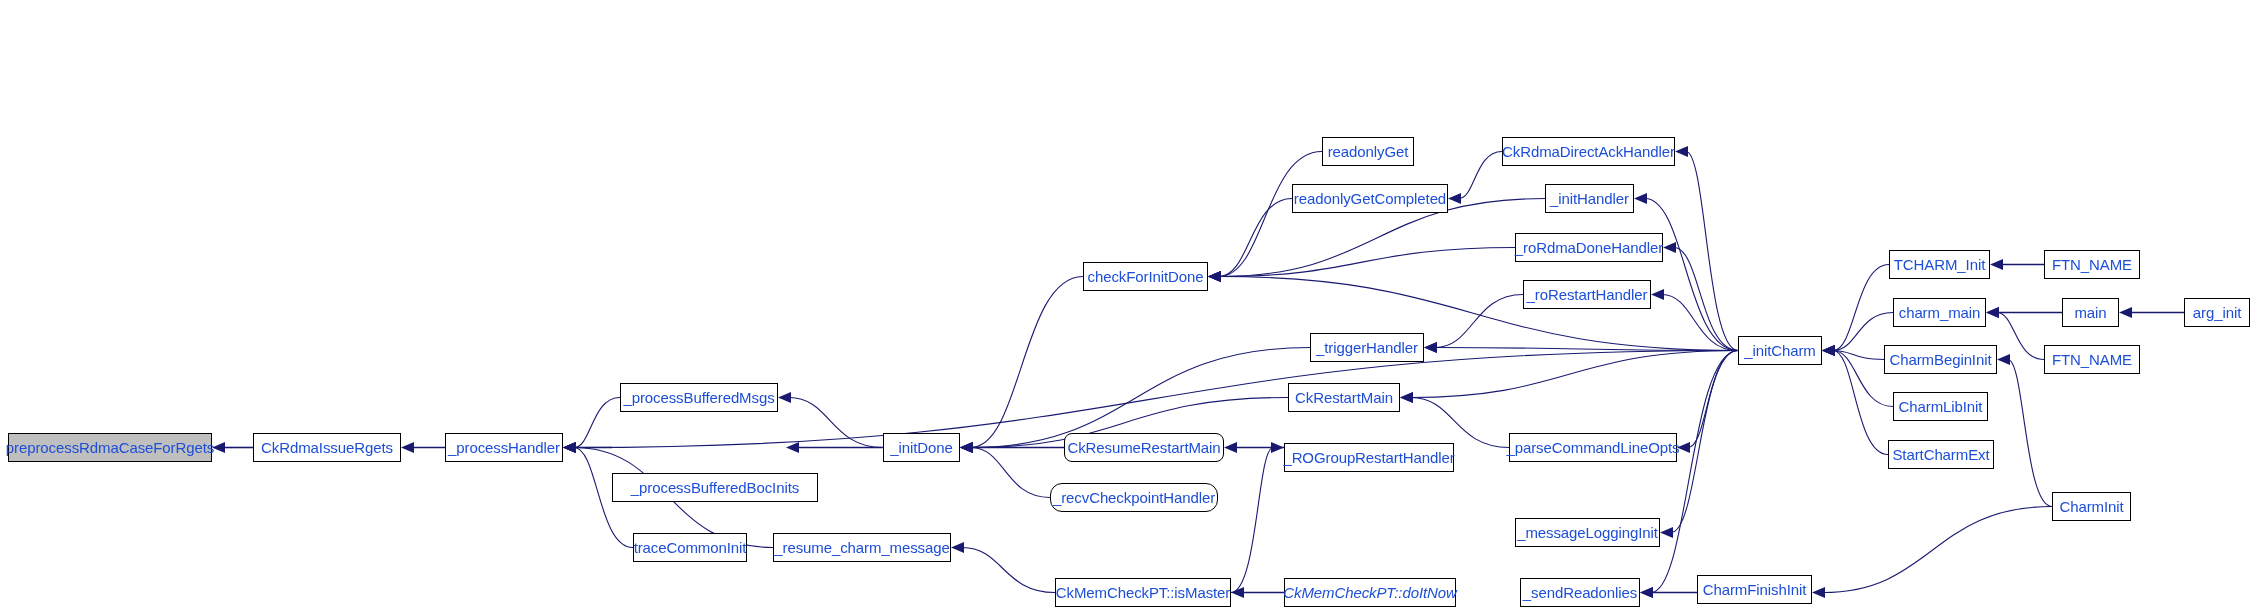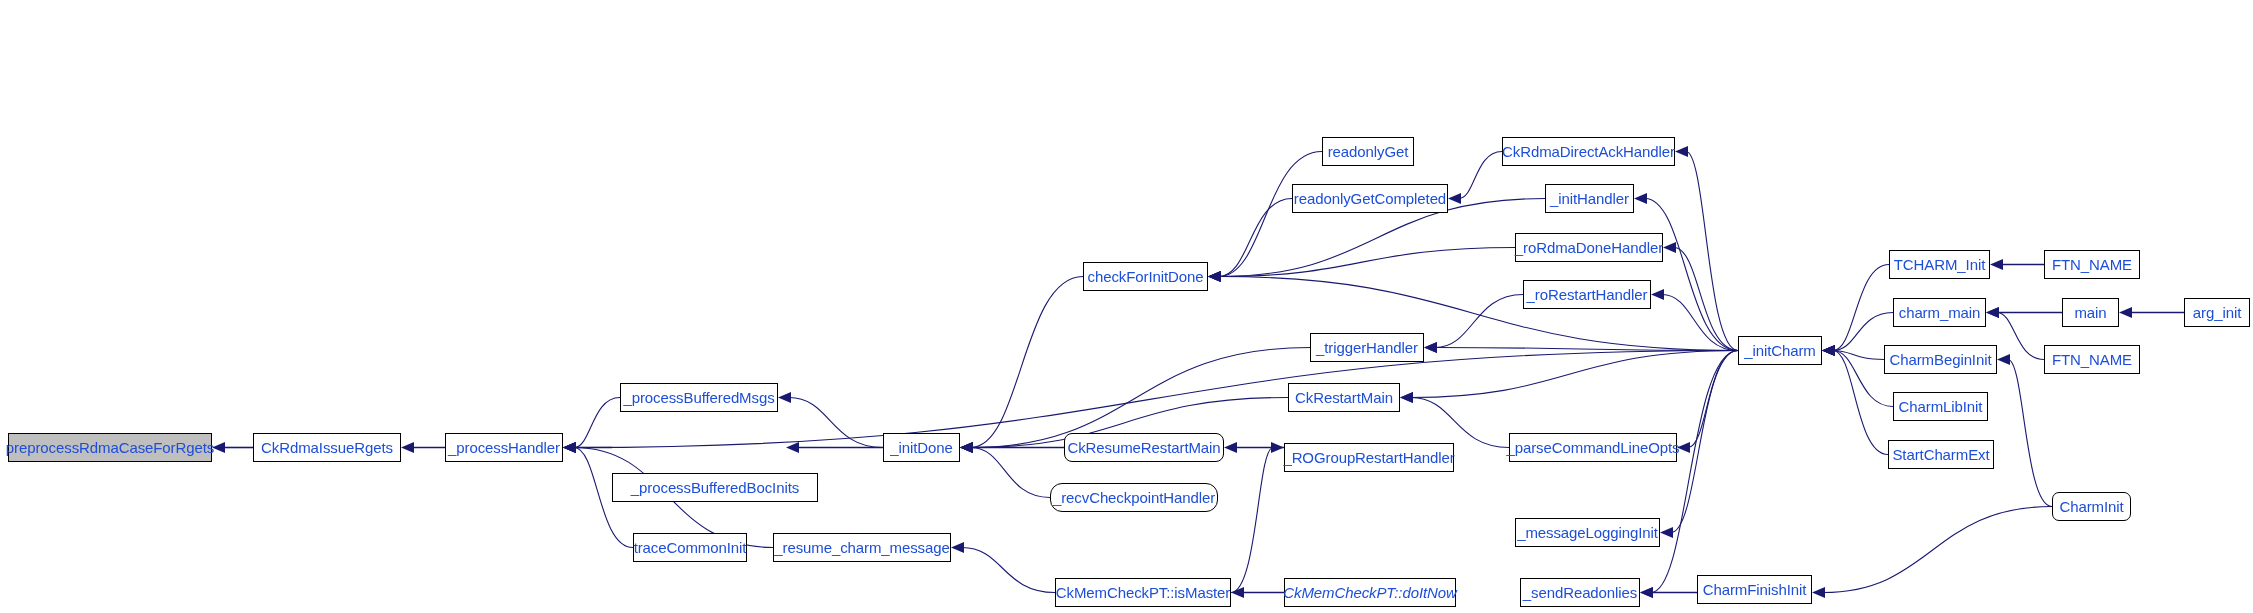--- a/index.html
+++ b/index.html
@@ -215,21 +215,21 @@
       </div>
       <div class="node" style="left: 1893px; top: 392px; width: 95px;">
         <span>CharmLibInit</span>
       </div>
       <div class="node" style="left: 1888px; top: 440px; width: 106px;">
         <span>StartCharmExt</span>
       </div>
       <div class="node" style="left: 1697px; top: 575px; width: 115px;">
         <span>CharmFinishInit</span>
       </div>
-      <div class="node" style="left: 2052px; top: 492px; width: 79px; border-radius: 7px;">
+      <div class="node" style="left: 2052px; top: 492px; width: 79px;">
         <span>CharmInit</span>
       </div>
       <div class="node" style="left: 2044px; top: 250px; width: 96px;">
         <span>FTN_NAME</span>
       </div>
       <div class="node" style="left: 2044px; top: 345px; width: 96px;">
         <span>FTN_NAME</span>
       </div>
       <div class="node" style="left: 2062px; top: 298px; width: 57px;">
         <span>main</span>

